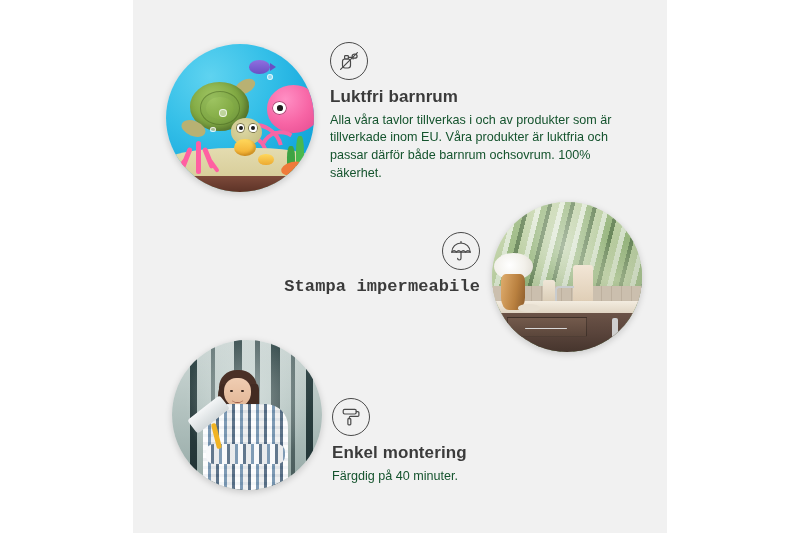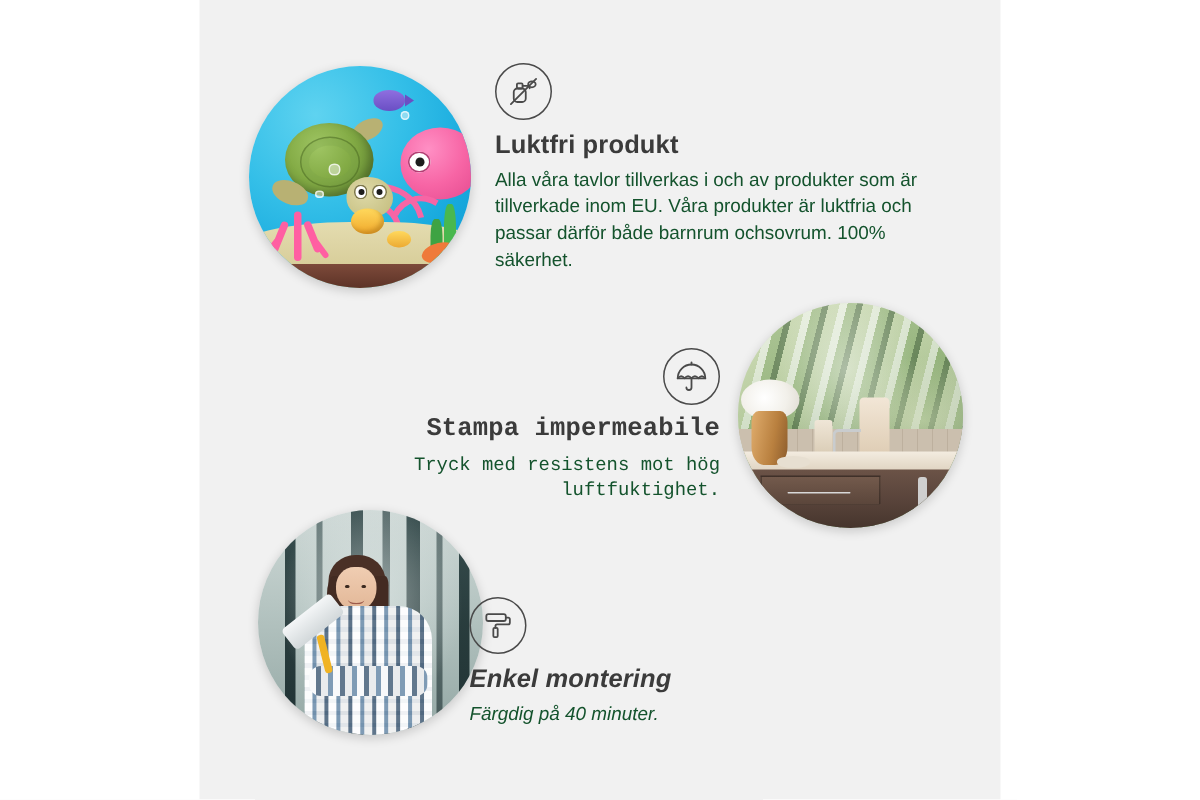--- a/index.html
+++ b/index.html
@@ -356,21 +356,21 @@
     line-height: 1.42;
     margin: 0;
   }
 
   
   #feature-odour { left: 330px; top: 42px; width: 300px; }
   
   #feature-waterproof { left: 180px; top: 232px; width: 300px; text-align: right; font-family: Liberation Mono, monospace; }
   #feature-waterproof .icon-circle { margin-left: auto; }
   
-  #feature-mounting { left: 313px; top: 398px; width: 300px; font-style: italic; }
+  #feature-mounting { left: 332px; top: 398px; width: 300px; }
 </style>
 </head>
 <body>
 
 <div id="stage">
 
   <div id="panel"></div>
 
   <div class="photo" id="photo-ocean">
     <div class="photo-inner">
@@ -412,21 +412,21 @@
   <div class="feature" id="feature-odour">
     <div class="icon-circle">
       <svg width="24" height="24" viewBox="0 0 24 24" fill="none" stroke="#4a4a4a" stroke-width="1.2" stroke-linecap="round" stroke-linejoin="round">
         <rect x="5.5" y="10" width="8" height="9" rx="2.4"></rect>
         <rect x="7.6" y="6.6" width="3.8" height="3.4" rx="0.8"></rect>
         <path d="M11.4 8.3h3.1a1.6 1.6 0 0 1 1.6 1.6v0"></path>
         <ellipse cx="17.6" cy="7.2" rx="2.5" ry="2"></ellipse>
         <path d="M3.6 20.4 20.4 3.6"></path>
       </svg>
     </div>
-    <div class="f-title">Luktfri produkt</div>
+    <div class="f-title">Luktfri barnrum</div>
     <p class="f-body">Alla våra tavlor tillverkas i och av produkter som är tillverkade inom EU. Våra produkter är luktfria och passar därför både barnrum ochsovrum. 100% säkerhet.</p>
   </div>
 
   <div class="photo" id="photo-bathroom">
     <div class="photo-inner">
       <div class="bath-wall"></div>
       <div class="bath-leafsheen"></div>
       <div class="bath-backsplash"></div>
       <div class="bath-soap"></div>
       <div class="bath-tumbler"></div>
@@ -445,21 +445,20 @@
   <div class="feature" id="feature-waterproof">
     <div class="icon-circle">
       <svg width="24" height="24" viewBox="0 0 24 24" fill="none" stroke="#4a4a4a" stroke-width="1.2" stroke-linecap="round" stroke-linejoin="round">
         <path d="M2.8 13.2a9.2 9.2 0 0 1 18.4 0z"></path>
         <path d="M2.8 13.2c1.5-2 3.1-2 4.6 0 1.5-2 3.1-2 4.6 0 1.5-2 3.1-2 4.6 0 1.5-2 3.1-2 4.6 0"></path>
         <path d="M12 13.2v6.1a1.7 1.7 0 0 1-3.4 0"></path>
         <path d="M12 4v-1.4"></path>
       </svg>
     </div>
     <div class="f-title">Stampa impermeabile</div>
-    <p class="f-body">Tryck med resistens mot hög luftfuktighet.</p>
   </div>
 
   <div class="photo" id="photo-woman">
     <div class="photo-inner">
       <div class="forest-bg">
         <div class="trunk t1"></div>
           <div class="trunk t2"></div>
         <div class="trunk t3"></div>
           <div class="trunk t4"></div>
         <div class="trunk t5"></div>

